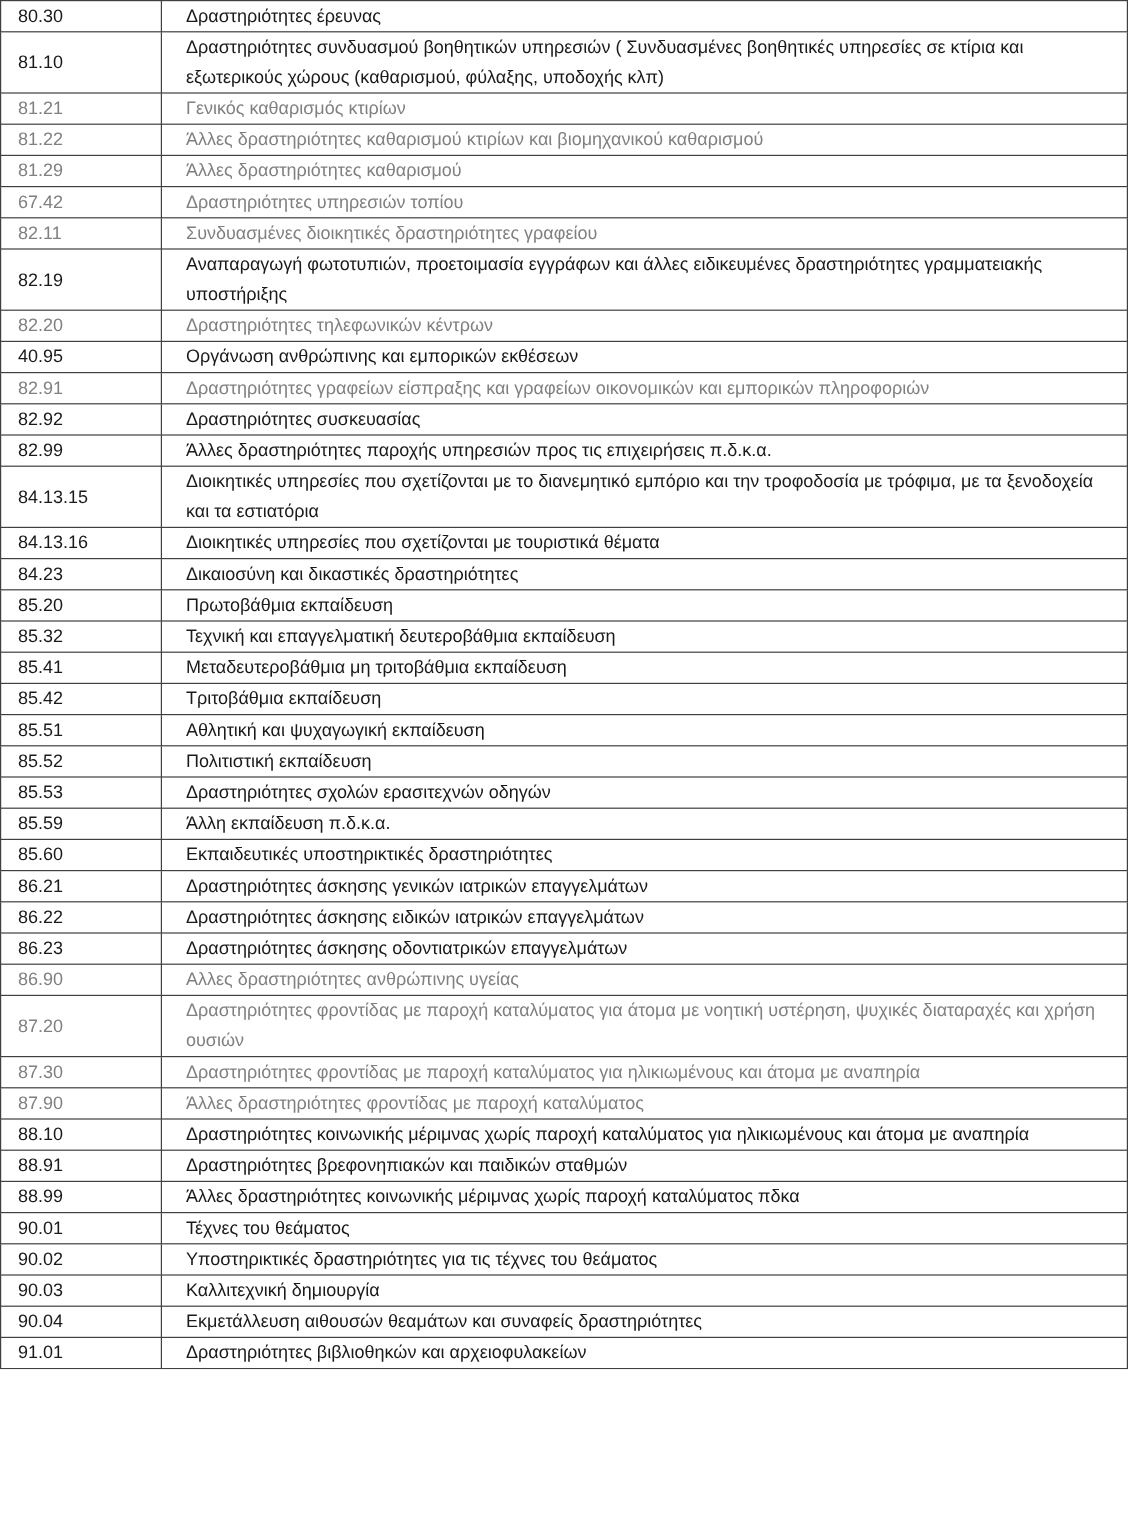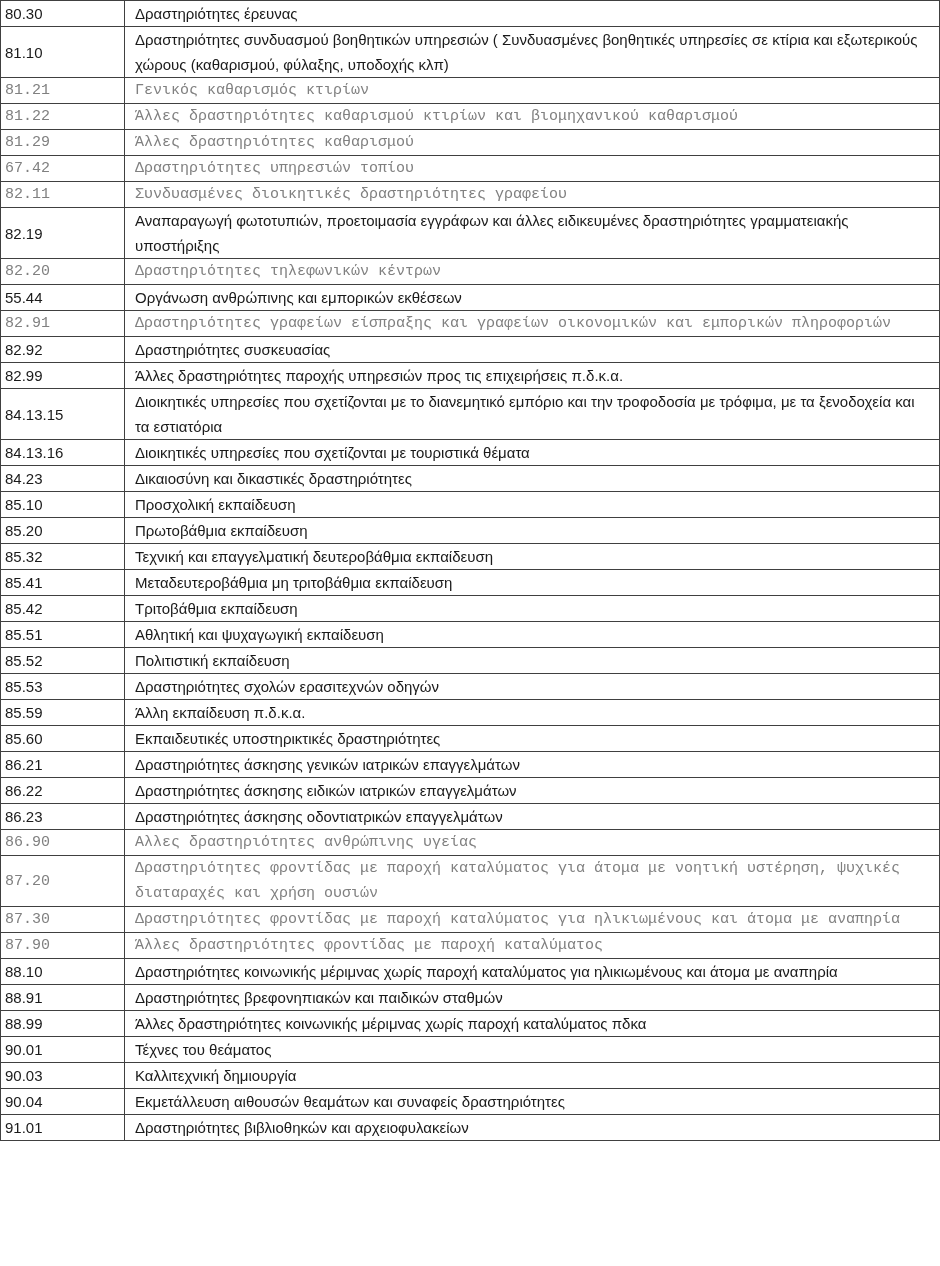--- a/index.html
+++ b/index.html
@@ -27,30 +27,29 @@
     border:1px solid var(--border);
     font-size:15px;
     line-height:25px;
     color:var(--text);
     vertical-align:middle;
     overflow:hidden;
     word-wrap:break-word;
   }
   td.code-cell{
     width:113px;
-    padding:0 6px 0 4px;
+    padding:0 6px 0 14px;
     white-space:nowrap;
   }
   td.desc-cell{
-    padding:0 8px 0 10px;
+    padding:0 8px 0 20px;
     margin-left:29px;
   }
   tr.muted td{
     color:var(--muted);
-    font-family:Liberation Mono, monospace;
   }
 </style>
 </head>
 <body>
 
 <table class="activities">
   <tbody>
       <tr>
     <td class="code-cell">80.30</td>
     <td class="desc-cell">Δραστηριότητες έρευνας</td>
@@ -81,21 +80,21 @@
   </tr>
       <tr>
     <td class="code-cell">82.19</td>
     <td class="desc-cell">Αναπαραγωγή φωτοτυπιών, προετοιμασία εγγράφων και άλλες ειδικευμένες δραστηριότητες γραμματειακής υποστήριξης</td>
   </tr>
       <tr class="muted">
     <td class="code-cell">82.20</td>
     <td class="desc-cell">Δραστηριότητες τηλεφωνικών κέντρων</td>
   </tr>
       <tr>
-    <td class="code-cell">55.44</td>
+    <td class="code-cell">40.95</td>
     <td class="desc-cell">Οργάνωση ανθρώπινης και εμπορικών εκθέσεων</td>
   </tr>
       <tr class="muted">
     <td class="code-cell">82.91</td>
     <td class="desc-cell">Δραστηριότητες γραφείων είσπραξης και γραφείων οικονομικών και εμπορικών πληροφοριών</td>
   </tr>
       <tr>
     <td class="code-cell">82.92</td>
     <td class="desc-cell">Δραστηριότητες συσκευασίας</td>
   </tr>
@@ -109,24 +108,20 @@
   </tr>
       <tr>
     <td class="code-cell">84.13.16</td>
     <td class="desc-cell">Διοικητικές υπηρεσίες που σχετίζονται με τουριστικά θέματα</td>
   </tr>
       <tr>
     <td class="code-cell">84.23</td>
     <td class="desc-cell">Δικαιοσύνη και δικαστικές δραστηριότητες</td>
   </tr>
       <tr>
-    <td class="code-cell">85.10</td>
-    <td class="desc-cell">Προσχολική εκπαίδευση</td>
-  </tr>
-      <tr>
     <td class="code-cell">85.20</td>
     <td class="desc-cell">Πρωτοβάθμια εκπαίδευση</td>
   </tr>
       <tr>
     <td class="code-cell">85.32</td>
     <td class="desc-cell">Τεχνική και επαγγελματική δευτεροβάθμια εκπαίδευση</td>
   </tr>
       <tr>
     <td class="code-cell">85.41</td>
     <td class="desc-cell">Μεταδευτεροβάθμια μη τριτοβάθμια εκπαίδευση</td>
@@ -191,20 +186,24 @@
     <td class="code-cell">88.91</td>
     <td class="desc-cell">Δραστηριότητες βρεφονηπιακών και παιδικών σταθμών</td>
   </tr>
       <tr>
     <td class="code-cell">88.99</td>
     <td class="desc-cell">Άλλες δραστηριότητες κοινωνικής μέριμνας χωρίς παροχή καταλύματος πδκα</td>
   </tr>
       <tr>
     <td class="code-cell">90.01</td>
     <td class="desc-cell">Τέχνες του θεάματος</td>
+  </tr>
+      <tr>
+    <td class="code-cell">90.02</td>
+    <td class="desc-cell">Υποστηρικτικές δραστηριότητες για τις τέχνες του θεάματος</td>
   </tr>
       <tr>
     <td class="code-cell">90.03</td>
     <td class="desc-cell">Καλλιτεχνική δημιουργία</td>
   </tr>
       <tr>
     <td class="code-cell">90.04</td>
     <td class="desc-cell">Εκμετάλλευση αιθουσών θεαμάτων και συναφείς δραστηριότητες</td>
   </tr>
       <tr>

